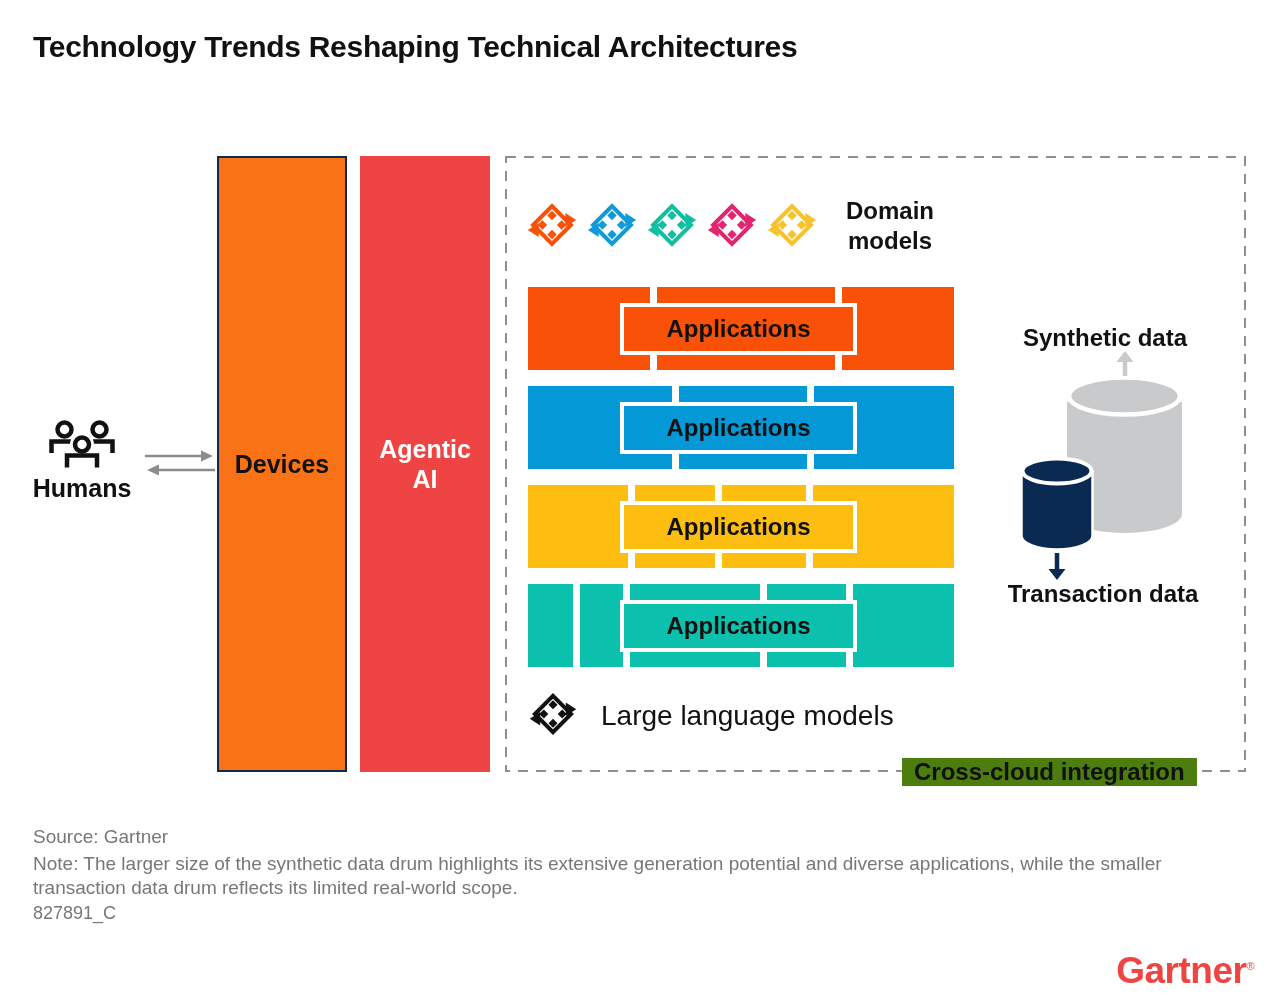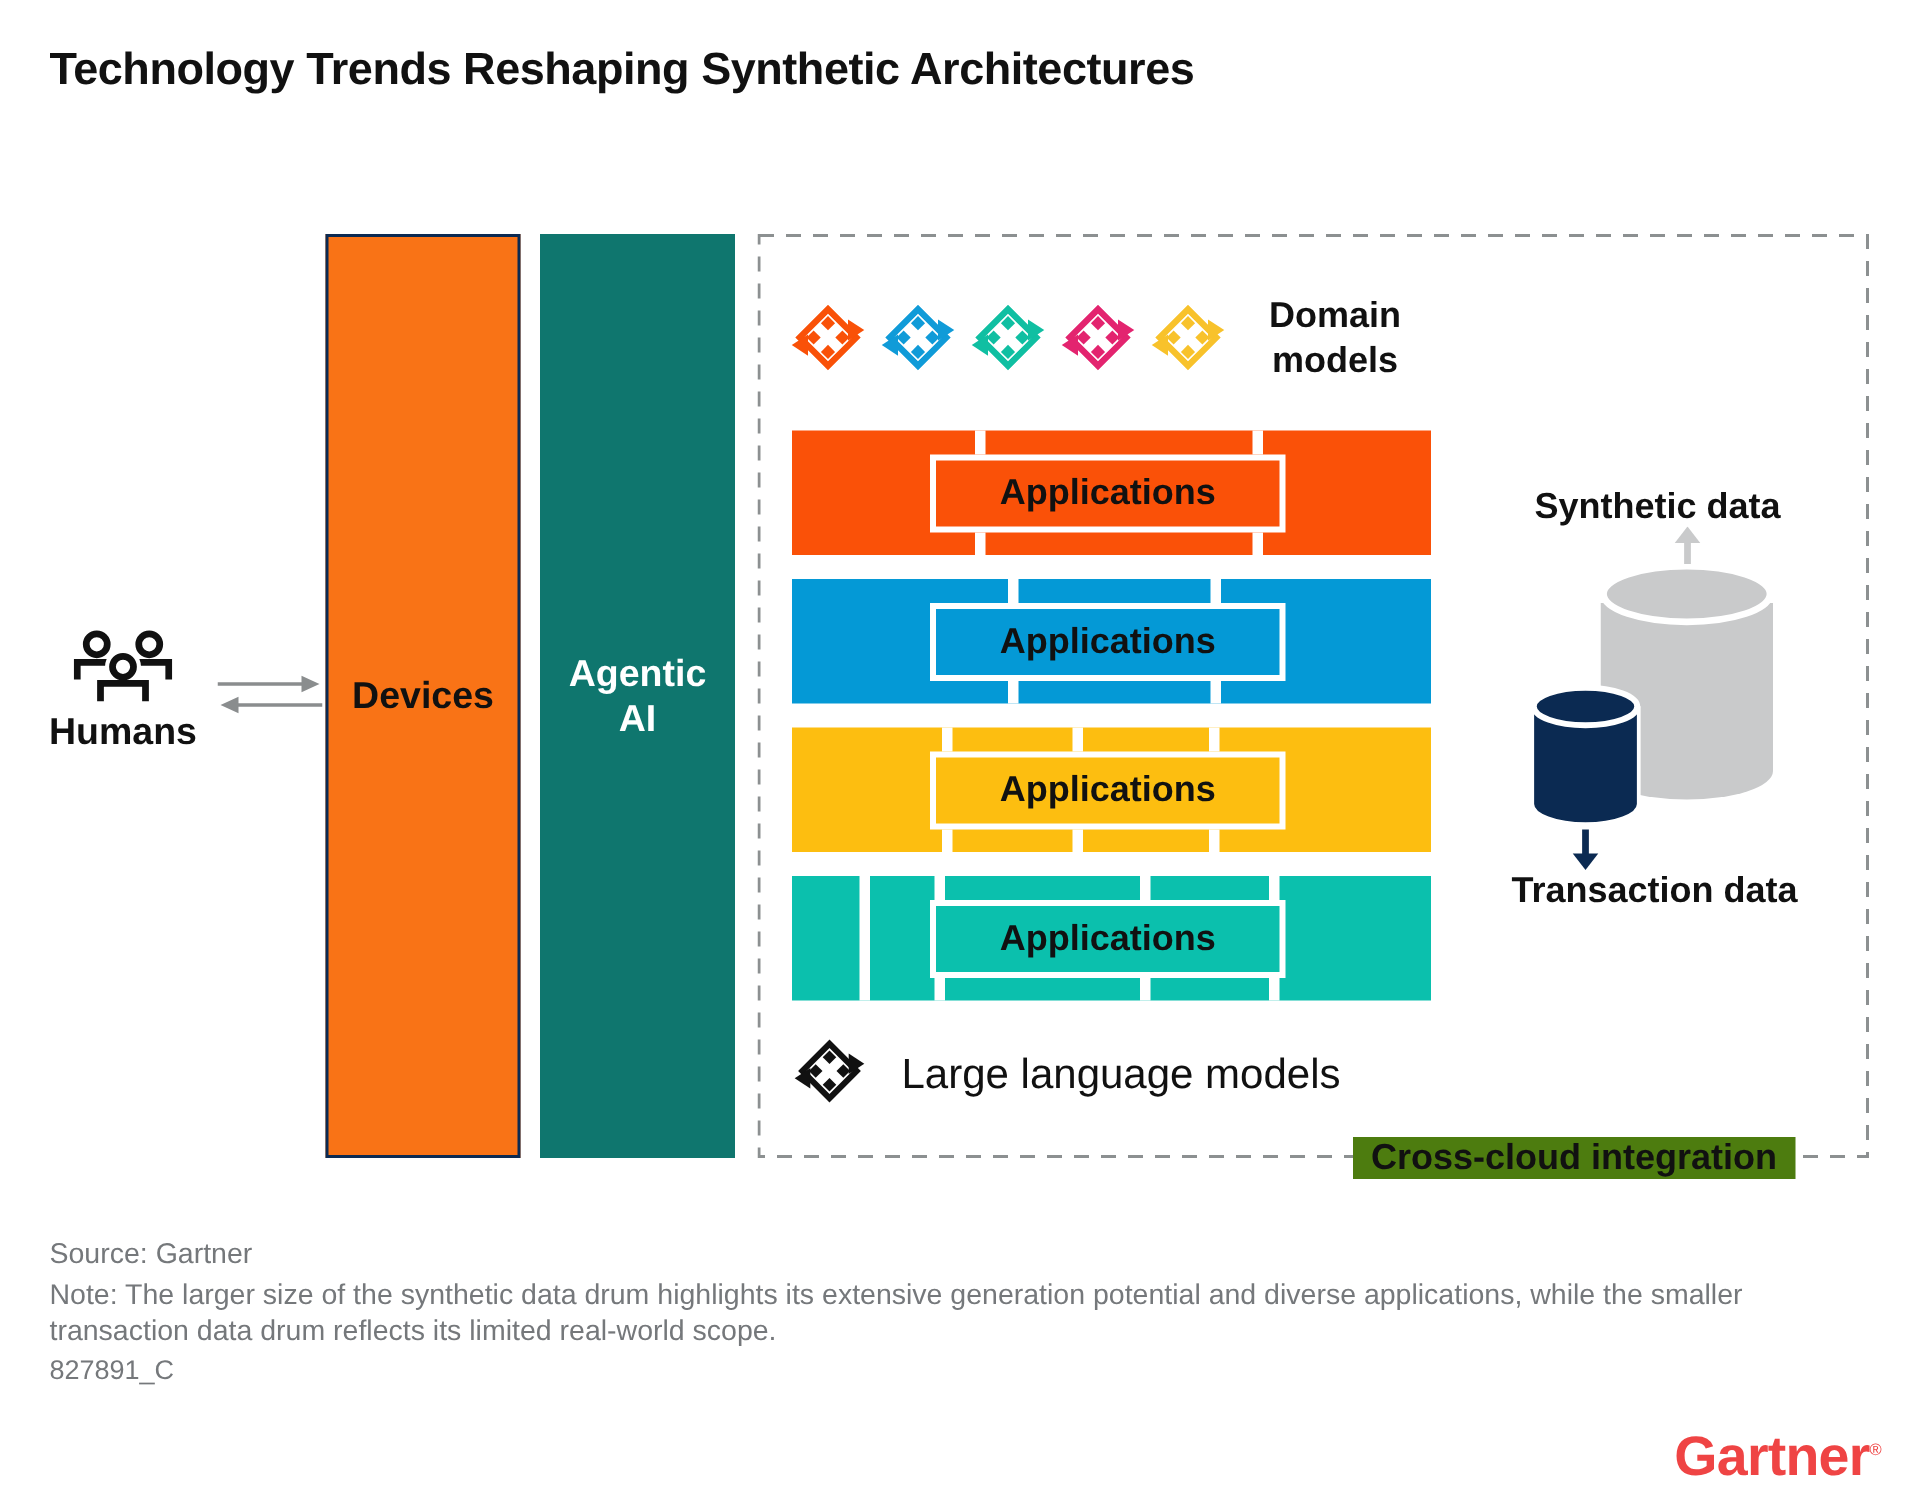--- a/index.html
+++ b/index.html
@@ -66,21 +66,21 @@
       <rect x="37.5" y="26" width="8" height="8" fill="currentColor" transform="rotate(45 41.5 30)"></rect>
       <rect x="26" y="37.5" width="8" height="8" fill="currentColor" transform="rotate(45 30 41.5)"></rect>
       <polygon points="1,36 14,27.5 14,44.5" fill="currentColor"></polygon>
       <polygon points="59,24 46,15.5 46,32.5" fill="currentColor"></polygon>
     </g>
   </defs>
 </svg>
 
 <div class="stage">
 
-  <div class="abs title">Technology Trends Reshaping Synthetic Architectures</div>
+  <div class="abs title">Technology Trends Reshaping Technical Architectures</div>
 
   <svg class="abs" style="left: 49px; top: 419px; color: rgb(17, 17, 17);" width="66" height="50" viewBox="0 0 66 50">
     <circle cx="15.5" cy="10.5" r="7" fill="none" stroke="currentColor" stroke-width="4.5"></circle>
     <circle cx="50.5" cy="10.5" r="7" fill="none" stroke="currentColor" stroke-width="4.5"></circle>
     <path d="M2.5 34 V22.5 H28.5 V34" fill="none" stroke="currentColor" stroke-width="4.5"></path>
     <path d="M37.5 34 V22.5 H63.5 V34" fill="none" stroke="currentColor" stroke-width="4.5"></path>
     <circle cx="33" cy="25.5" r="12" fill="#ffffff"></circle>
     <rect x="14" y="31.5" width="38" height="18" fill="#ffffff"></rect>
     <circle cx="33" cy="25.5" r="7" fill="#ffffff" stroke="currentColor" stroke-width="4.5"></circle>
     <path d="M18 48.5 V36.5 H48 V48.5" fill="none" stroke="currentColor" stroke-width="4.5"></path>
@@ -91,21 +91,21 @@
     <line x1="0" y1="8" x2="57" y2="8" stroke="currentColor" stroke-width="2.4"></line>
     <polygon points="56,2.5 68,8 56,13.5" fill="currentColor"></polygon>
     <line x1="13" y1="22" x2="70" y2="22" stroke="currentColor" stroke-width="2.4"></line>
     <polygon points="14,16.5 2,22 14,27.5" fill="currentColor"></polygon>
   </svg>
 
   <div class="abs devices-box" style="border-color: rgb(11, 42, 82);">
     <span>Devices</span>
   </div>
 
-  <div class="abs agentic-box" style="background-color: #0f766e;">
+  <div class="abs agentic-box" style="background-color: #ef4444;">
     <div class="txt">
       <div>Agentic</div>
       <div>AI</div>
     </div>
   </div>
 
   <div class="abs cloud-box">
     <svg class="abs" style="left: 0px; top: 0px; color: rgb(140, 144, 145);" width="741" height="616" viewBox="0 0 741 616">
       <rect x="1" y="1" width="739" height="614" fill="none" stroke="currentColor" stroke-width="2" stroke-dasharray="10 8"></rect>
     </svg>

